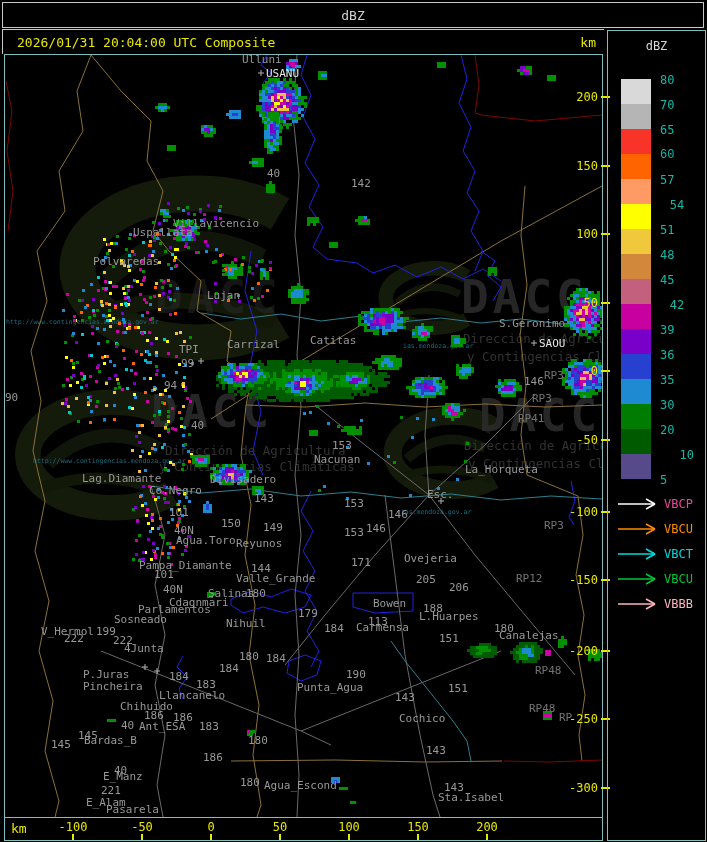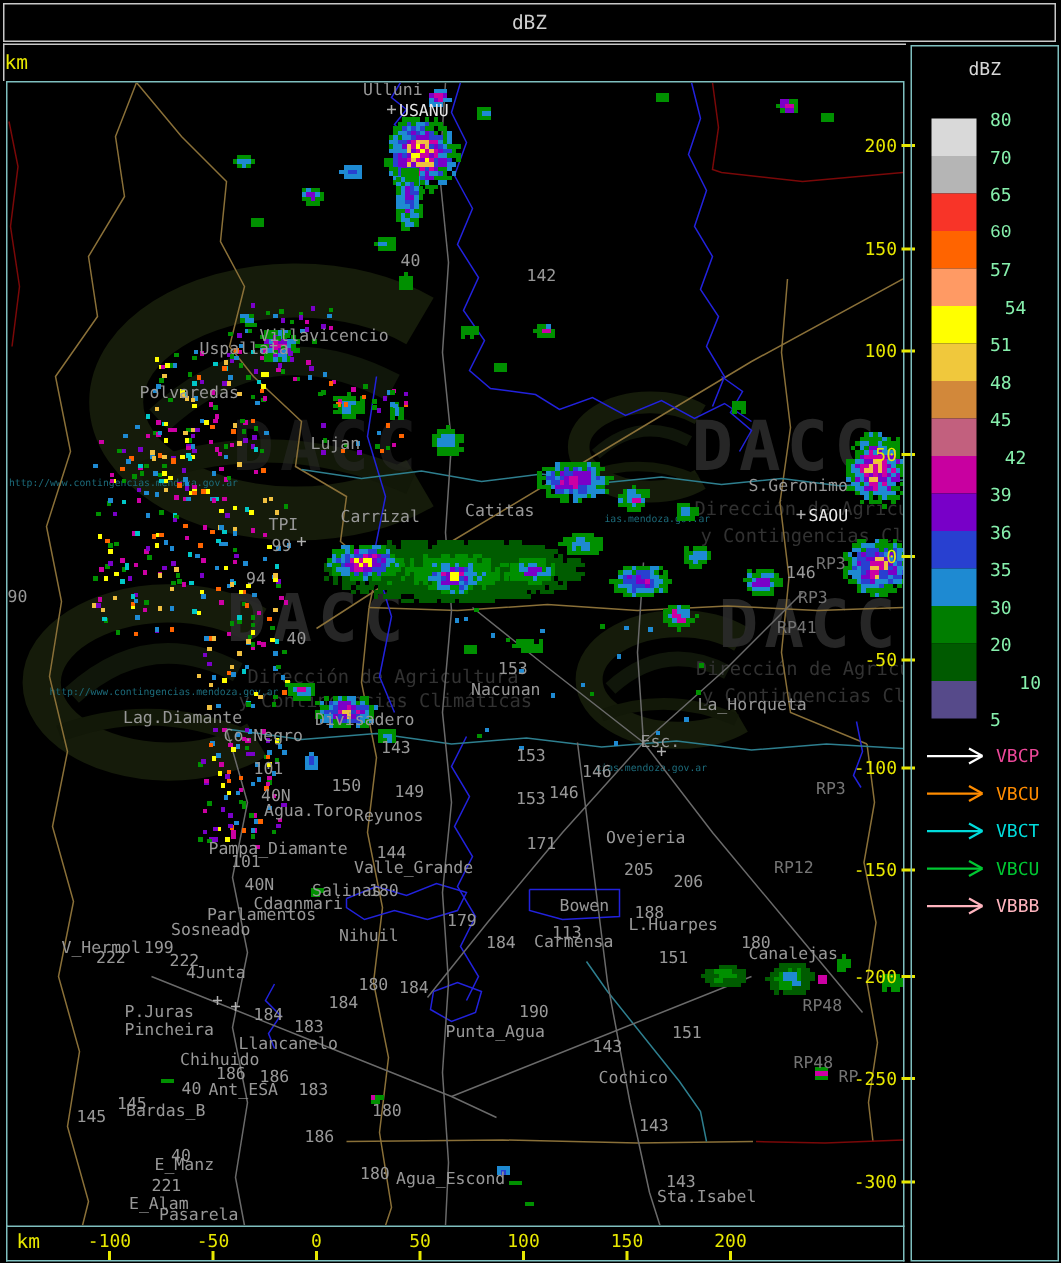--- a/index.html
+++ b/index.html
@@ -11,21 +11,21 @@
   .tsbar{position:absolute;left:2px;top:29px;width:601px;height:24px;
     border-top:1px solid #c8c8c8;border-left:1px solid #c8c8c8;
     color:#e8e800;font-size:13px;display:flex;align-items:center;}
   .tsbar .ts{padding-left:14px;flex:1;}
   .tsbar .km{padding-right:8px;}
   .legendpanel{position:absolute;left:607px;top:30px;width:97px;height:809px;
     border:1px solid #7fbfbf;}
   .legendpanel .ltitle{position:absolute;left:0;top:8px;width:100%;text-align:center;
     color:#d8d8d8;font-size:12px;}
   .swatch{position:absolute;left:13px;width:30px;height:25px;}
-  .swlabel{position:absolute;left:52px;width:34px;color:#86efac;font-size:12px;line-height:12px;}
+  .swlabel{position:absolute;left:52px;width:34px;color:#14b8a6;font-size:12px;line-height:12px;}
   .vecrow{position:absolute;left:8px;width:85px;height:16px;}
   .veclabel{position:absolute;left:48px;top:1px;font-size:12px;}
   .mapbox{position:absolute;left:4px;top:54px;width:597px;height:762px;
     border:1px solid #7fbfbf;background:#000;overflow:hidden;}
   .xstrip{position:absolute;left:4px;top:817px;width:597px;height:23px;
     border-left:1px solid #7fbfbf;border-right:1px solid #7fbfbf;border-bottom:1px solid #7fbfbf;}
   .xkm{position:absolute;left:6px;top:4px;color:#e8e800;font-size:13px;}
   .xlab{position:absolute;top:3px;width:50px;margin-left:-25px;text-align:center;
     color:#e8e800;font-size:12px;}
   .xtick{position:absolute;top:17px;width:2px;height:6px;background:#e8e800;}
@@ -34,20 +34,21 @@
   svg text{font-family:"DejaVu Sans Mono","Liberation Mono",monospace;}
 </style>
 </head>
 <body>
 
 <div class="titlebar">
   <span>dBZ</span>
 </div>
 
 <div class="tsbar">
+  <span class="ts">2026/01/31 20:04:00 UTC Composite</span>
   <span class="km">km</span>
 </div>
 
 <div class="mapbox">
   <svg id="mapsvg" width="597" height="762" viewBox="0 0 597 762">
       <g>
         <path d="M 275 159 A 120 74.4 0 1 0 275 267" fill="none" stroke="#151b0a" stroke-width="36"></path>
         <path d="M 101 225 Q 173 159 257 203.4" fill="none" stroke="#10160a" stroke-width="19.2"></path>
         <path d="M 89 261 Q 179 227.4 269 267" fill="none" stroke="#121808" stroke-width="15.600000000000001"></path>
       </g>

